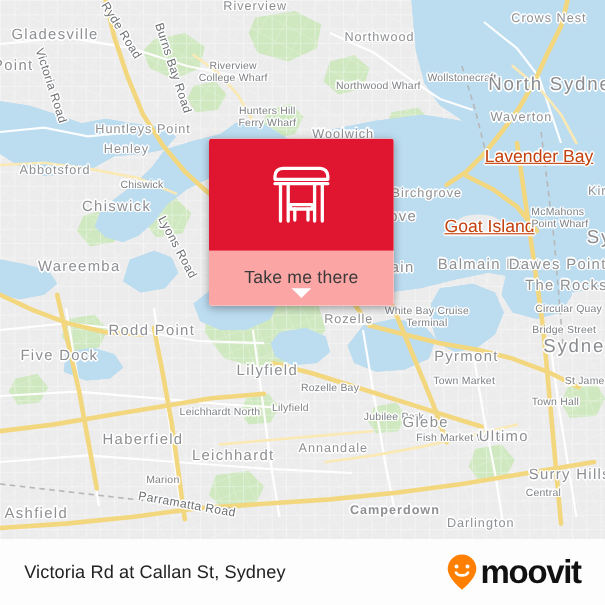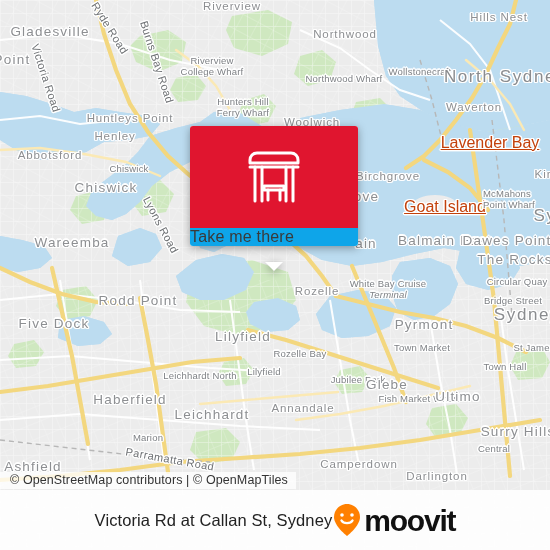--- a/index.html
+++ b/index.html
@@ -39,22 +39,22 @@
     filter:drop-shadow(0 2px 4px rgba(0,0,0,.35));
     z-index:40;
   }
   #popup .card{border-radius:3px;overflow:hidden;background:#fff;}
   #popup .red{
     background:#e0152f;height:102px;
     display:flex;align-items:center;justify-content:center;
   }
   #popup .red svg{display:block;}
   #popup .white{
-    background:#0ea5e9;height:18px;
-    display:flex;align-items:center;
+    background:#fca5a5;height:50px;
+    display:flex;align-items:center;justify-content:center;
   }
   #popup .white span{
     font-size:16px;color:#3a3a3a;letter-spacing:.2px;
   }
   #popup .tip{
     position:absolute;left:50%;top:136px;margin-left:-9px;
     width:0;height:0;
     border-left:9px solid transparent;
     border-right:9px solid transparent;
     border-top:9px solid #fff;
@@ -69,22 +69,22 @@
   #attrib .strip{
     background:rgba(255,255,255,.78);
     padding:1px 8px 2px 10px;
     font-size:12.5px;color:#333;letter-spacing:.1px;
   }
 
   
   #footer{
     position:absolute;left:0;top:490px;width:550px;height:60px;
     background:rgba(255,255,255,.86);
-    display:flex;align-items:center;justify-content:center;
-    padding:0 4px;box-sizing:border-box;
+    display:flex;align-items:center;justify-content:space-between;
+    padding:0 22px;box-sizing:border-box;
     z-index:35;
   }
   #footer .title{font-size:16.5px;color:#222;letter-spacing:.1px;}
   #brand{display:flex;align-items:center;gap:2px;}
   #brand .word{
     font-size:30px;font-weight:bold;color:#111;letter-spacing:-1.2px;
     line-height:1;position:relative;top:1px;
   }
 </style>
 </head>
@@ -272,21 +272,21 @@
     </svg>
 
     <div id="labels">
         <div class="lbl mid" style="left: 50px; top: 31px;">Gladesville</div>
         <div class="lbl mid" style="left: 12px; top: 59px;">Point</div>
         <div class="lbl road" style="left: 110px; top: 28px; transform: translate(-50%, -50%) rotate(58deg);">Ryde Road</div>
         <div class="lbl road" style="left: 157px; top: 62px; transform: translate(-50%, -50%) rotate(72deg);">Burns Bay Road</div>
         <div class="lbl road" style="left: 46px; top: 78px; transform: translate(-50%, -50%) rotate(72deg);">Victoria Road</div>
         <div class="lbl place" style="left: 232px; top: 6px;">Riverview</div>
         <div class="lbl place" style="left: 345px; top: 34px;">Northwood</div>
-        <div class="lbl place" style="left: 499px; top: 17px;">Hills Nest</div>
+        <div class="lbl place" style="left: 499px; top: 17px;">Crows Nest</div>
         <div class="lbl poi" style="left: 212px; top: 60px;">Riverview</div>
         <div class="lbl poi" style="left: 212px; top: 71px;">College Wharf</div>
         <div class="lbl poi" style="left: 344px; top: 78px;">Northwood Wharf</div>
         <div class="lbl poi" style="left: 420px; top: 71px;">Wollstonecraft</div>
         <div class="lbl big" style="left: 505px; top: 77px;">North Sydney</div>
         <div class="lbl poi" style="left: 243px; top: 101px;">Hunters Hill</div>
         <div class="lbl poi" style="left: 243px; top: 112px;">Ferry Wharf</div>
         <div class="lbl place" style="left: 312px; top: 122px;">Woolwich</div>
         <div class="lbl place" style="left: 460px; top: 107px; padding-left: 28px;">Waverton</div>
         <div class="lbl place" style="left: 130px; top: 118px;">Huntleys Point</div>
@@ -302,21 +302,21 @@
         <div class="lbl water" style="left: 445px; top: 207px;">Goat Island</div>
         <div class="lbl poi" style="left: 507px; top: 193px;">McMahons</div>
         <div class="lbl poi" style="left: 509px; top: 204px;">Point Wharf</div>
         <div class="lbl place" style="left: 543px; top: 174px;">Kir</div>
         <div class="lbl big" style="left: 545px; top: 216px;">Sy</div>
         <div class="lbl mid" style="left: 445px; top: 240px;">Balmain East</div>
         <div class="lbl mid" style="left: 366px; top: 243px;">ain</div>
         <div class="lbl mid" style="left: 507px; top: 240px;">Dawes Point</div>
         <div class="lbl mid" style="left: 515px; top: 259px;">The Rocks</div>
         <div class="lbl poi" style="left: 388px; top: 283px;">White Bay Cruise</div>
-        <div class="lbl poi" style="left: 388px; top: 294px; font-style: italic;">Terminal</div>
+        <div class="lbl poi" style="left: 388px; top: 294px;">Terminal</div>
         <div class="lbl poi" style="left: 517px; top: 281px;">Circular Quay</div>
         <div class="lbl poi" style="left: 513px; top: 300px;">Bridge Street</div>
         <div class="lbl big" style="left: 527px; top: 315px;">Sydney</div>
         <div class="lbl place" style="left: 317px; top: 291px;">Rozelle</div>
         <div class="lbl mid" style="left: 138px; top: 300px;">Rodd Point</div>
         <div class="lbl mid" style="left: 54px; top: 323px;">Five Dock</div>
         <div class="lbl mid" style="left: 243px; top: 336px;">Lilyfield</div>
         <div class="lbl mid" style="left: 424px; top: 324px;">Pyrmont</div>
         <div class="lbl poi" style="left: 300px; top: 353px;">Rozelle Bay</div>
         <div class="lbl poi" style="left: 264px; top: 371px;">Lilyfield</div>
@@ -329,21 +329,21 @@
         <div class="lbl poi" style="left: 505px; top: 366px;">Town Hall</div>
         <div class="lbl mid" style="left: 458px; top: 396px;">Ultimo</div>
         <div class="lbl mid" style="left: 110px; top: 399px; padding-left: 40px;">Haberfield</div>
         <div class="lbl mid" style="left: 212px; top: 414px;">Leichhardt</div>
         <div class="lbl place" style="left: 303px; top: 408px;">Annandale</div>
         <div class="lbl mid" style="left: 518px; top: 431px;">Surry Hills</div>
         <div class="lbl poi" style="left: 148px; top: 437px;">Marion</div>
         <div class="lbl poi" style="left: 494px; top: 448px;">Central</div>
         <div class="lbl road" style="left: 170px; top: 459px; transform: translate(-50%, -50%) rotate(10deg);">Parramatta Road</div>
         <div class="lbl mid" style="left: 33px; top: 466px;">Ashfield</div>
-        <div class="lbl place" style="left: 359px; top: 464px;">Camperdown</div>
+        <div class="lbl place" style="left: 359px; top: 464px; font-weight: bold;">Camperdown</div>
         <div class="lbl place" style="left: 437px; top: 476px;">Darlington</div>
       </div>
   </div>
 
   <div id="popup">
     <div class="card">
       <div class="red">
         <svg width="64" height="58" viewBox="0 0 64 58" fill="none" stroke="#ffffff" stroke-width="3" stroke-linecap="round" stroke-linejoin="round">
 
           <path d="M8,12 C8,8 11,5 15,5 L49,5 C53,5 56,8 56,12 L56,15 L8,15 Z"></path>
@@ -360,23 +360,20 @@
           <path d="M38,42 L38,52"></path>
         </svg>
       </div>
       <div class="white">
         <span>Take me there</span>
       </div>
     </div>
     <div class="tip"></div>
   </div>
 
-  <div id="attrib">
-    <div class="strip">© OpenStreetMap contributors | © OpenMapTiles</div>
-  </div>
 
   <div id="footer">
     <div class="title">Victoria Rd at Callan St, Sydney</div>
     <div id="brand">
       <svg width="30" height="34" viewBox="0 0 30 34">
         <path d="M15,1 C7.8,1 2,6.8 2,14 C2,23 15,33 15,33 C15,33 28,23 28,14 C28,6.8 22.2,1 15,1 Z" fill="#ff8000"></path>
         <circle cx="10" cy="12" r="1.8" fill="#ffffff"></circle>
         <circle cx="20" cy="12" r="1.8" fill="#ffffff"></circle>
         <path d="M9.5,17.5 C11.5,21 18.5,21 20.5,17.5" stroke="#ffffff" stroke-width="2.4" fill="none" stroke-linecap="round"></path>
       </svg>

